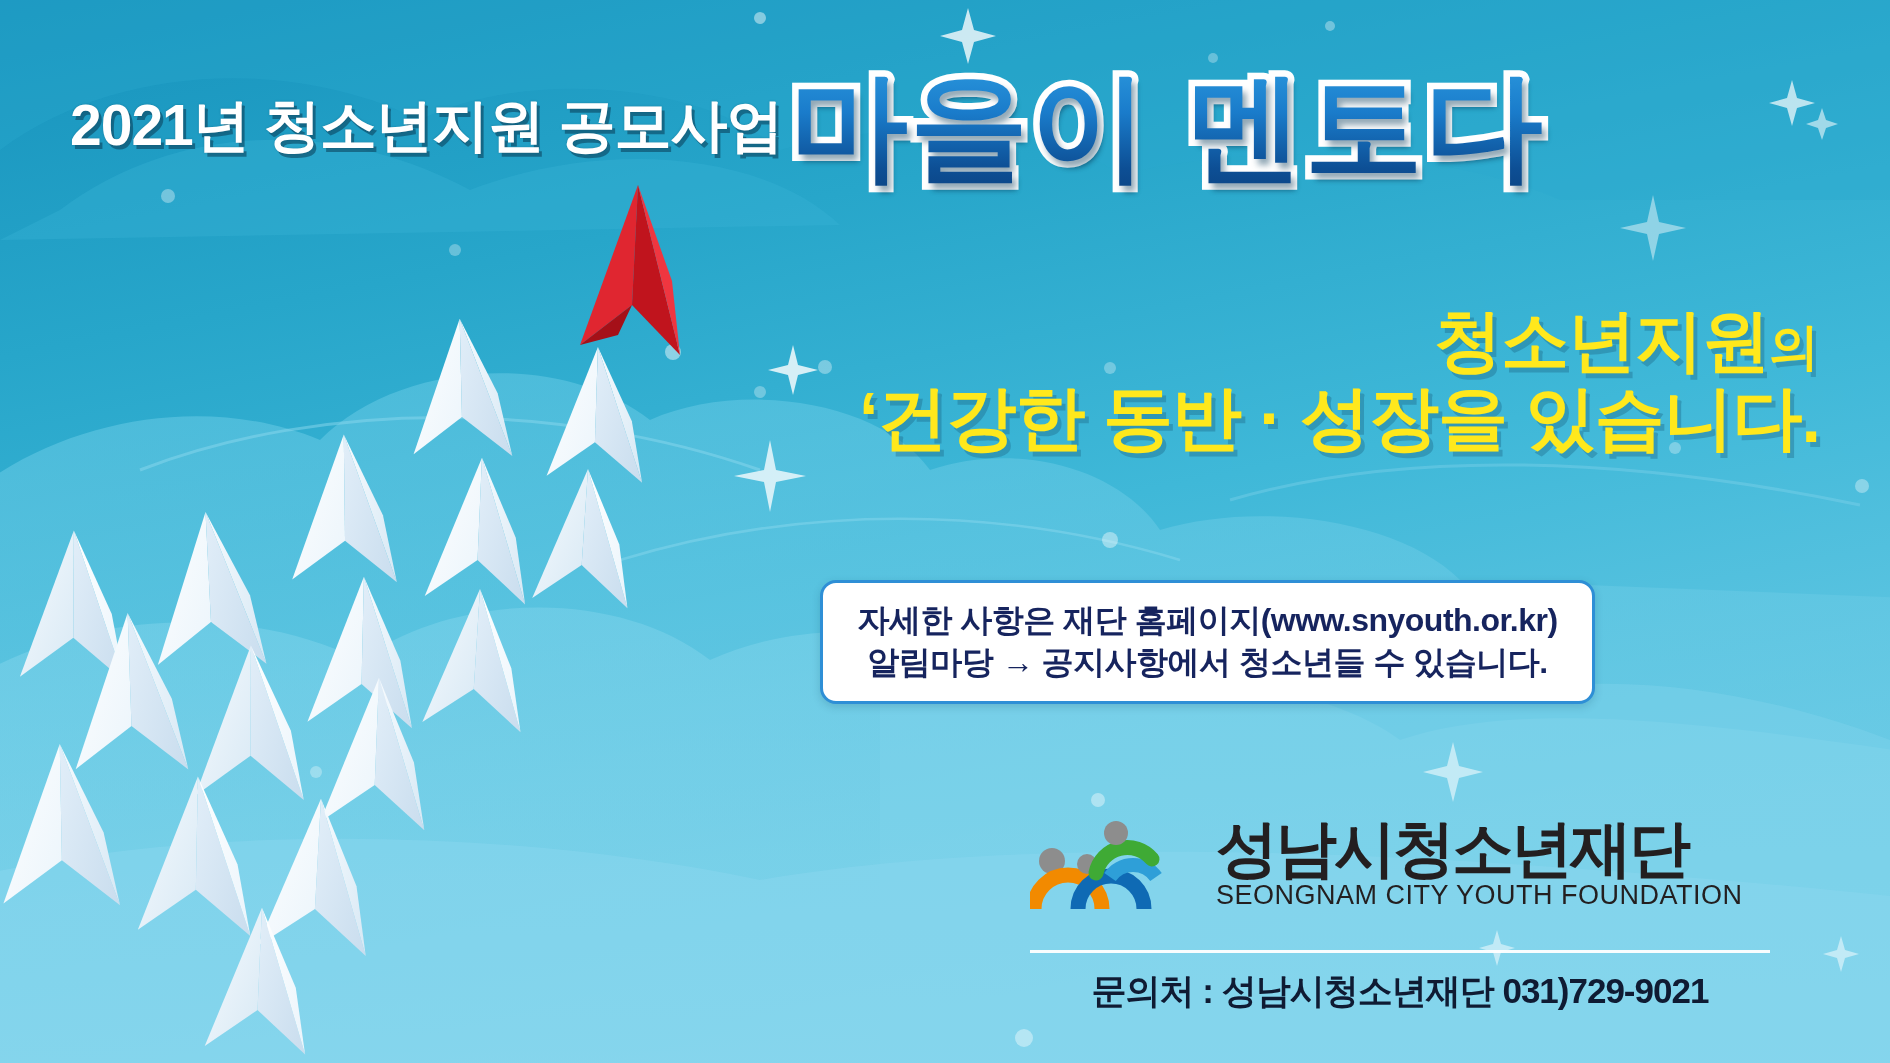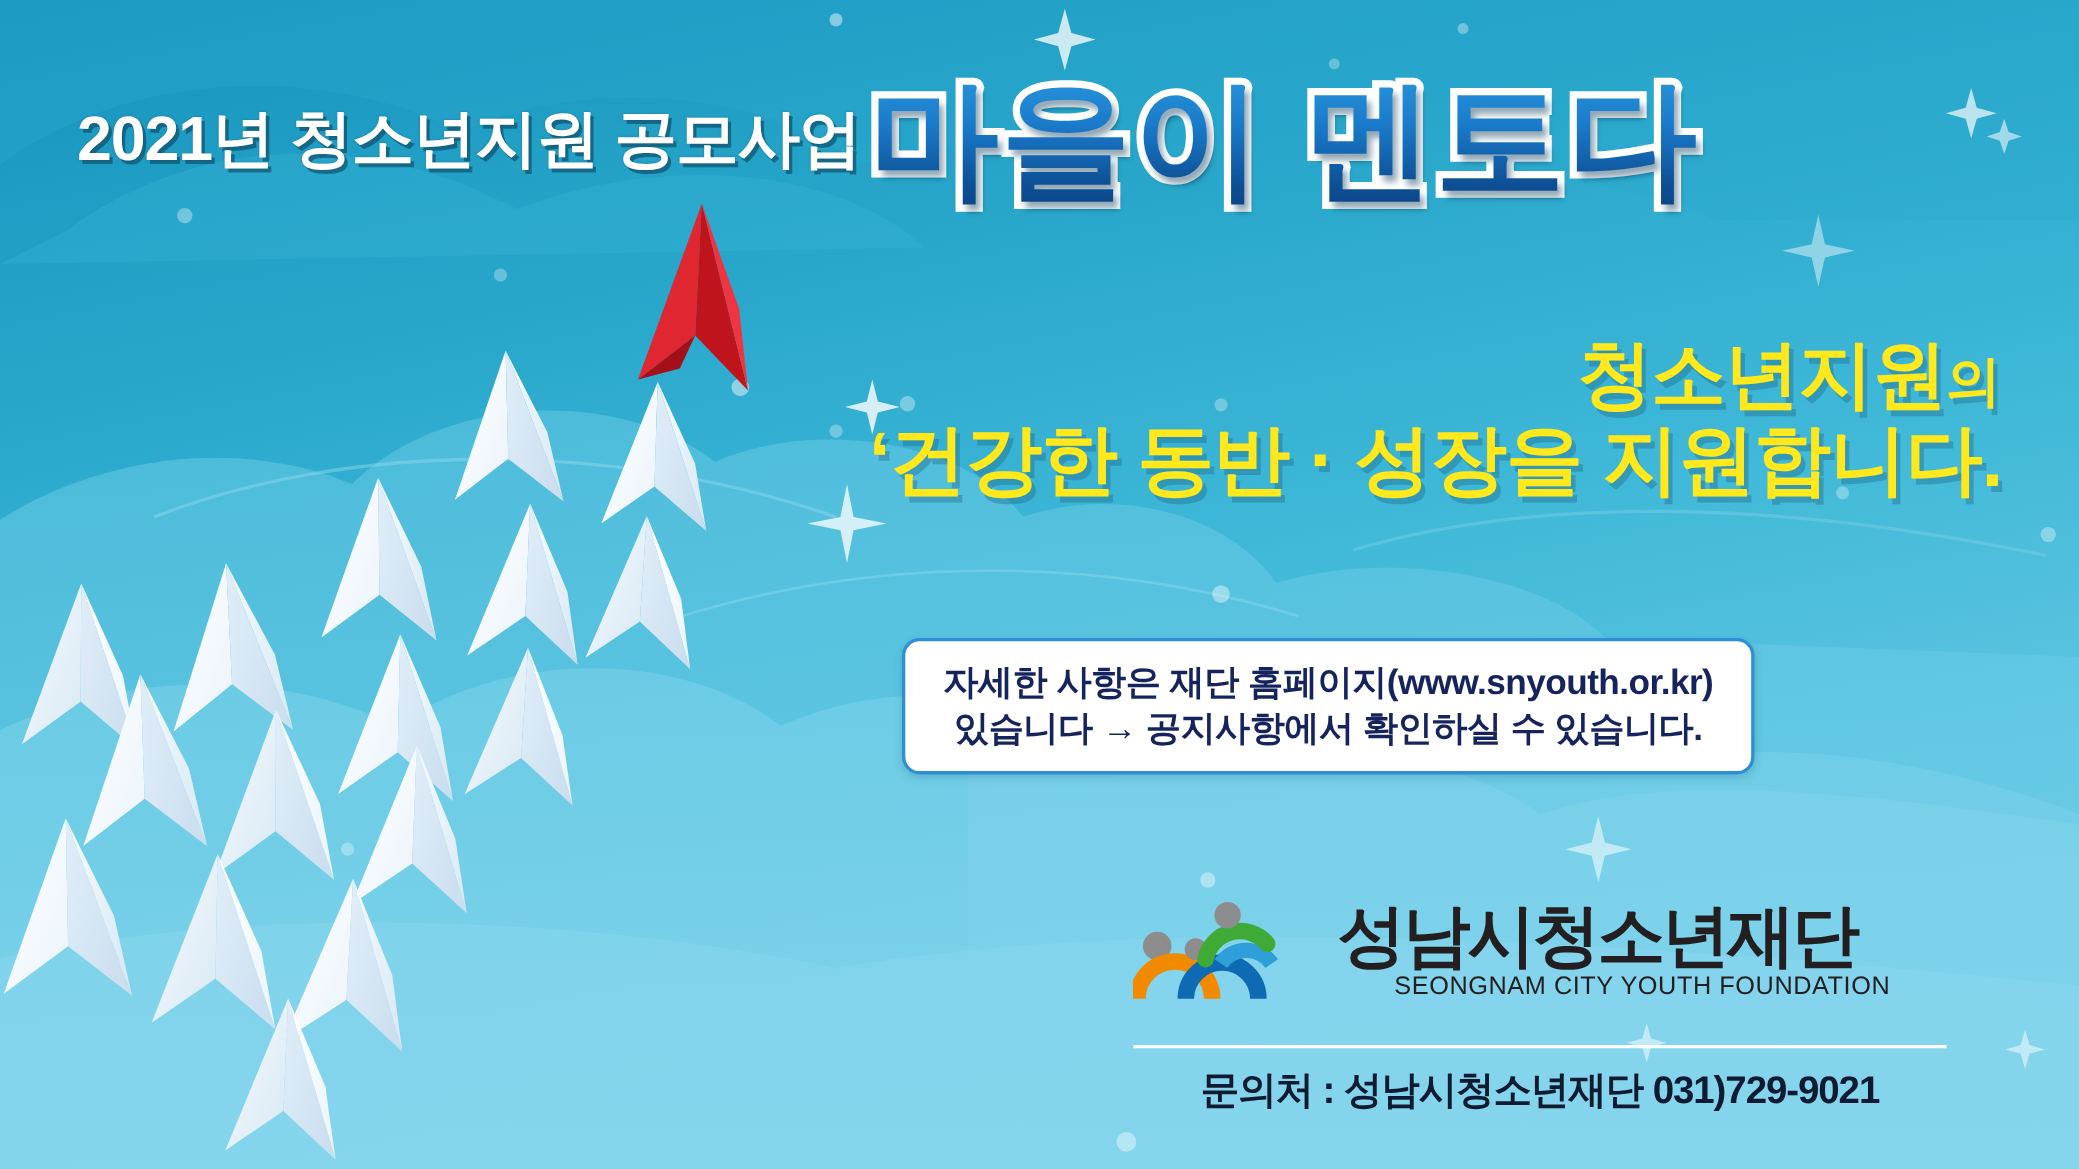--- a/index.html
+++ b/index.html
@@ -68,22 +68,22 @@
   
   #logo-block{position:absolute;left:1030px;top:818px;width:740px;}
   #logo-row{display:flex;align-items:flex-end;gap:36px;}
   #logo-mark{width:150px;height:92px;flex:0 0 auto;}
   #logo-text{flex:1 1 auto;}
   #logo-ko{
     font-size:62px;font-weight:bold;color:#231f20;letter-spacing:-3px;
     line-height:1;white-space:nowrap;
   }
   #logo-en{
-    font-size:23px;color:#231f20;letter-spacing:.5px;
-    text-align:center;white-space:nowrap;margin-top:0;
+    font-size:27px;color:#231f20;letter-spacing:.5px;
+    text-align:left;white-space:nowrap;margin-top:0;
   }
   #divider{
     position:absolute;left:1030px;top:950px;width:740px;height:3px;
     background:#ffffff;opacity:.95;
   }
   #contact{
     position:absolute;left:1030px;top:968px;width:740px;
     text-align:center;
     font-size:35px;font-weight:bold;color:#0f1b33;letter-spacing:-1px;
     white-space:nowrap;
@@ -301,25 +301,25 @@
   </svg>
 
   <div id="header-title">2021년 청소년지원 공모사업</div>
 
   <div id="main-title-outline">마을이 멘토다</div>
   <div id="main-title">마을이 멘토다</div>
 
   <div id="tagline1" class="tag">
     <span>청소년지원</span><span class="small">의</span>
   </div>
-  <div id="tagline2" class="tag">‘건강한 동반 · 성장을 지원합니다.</div>
+  <div id="tagline2" class="tag">‘건강한 동반 · 성장을 있습니다.</div>
 
   <div id="info-box">
     <div class="line">자세한 사항은 재단 홈페이지(www.snyouth.or.kr)</div>
-    <div class="line">있습니다 → 공지사항에서 확인하실 수 있습니다.</div>
+    <div class="line">알림마당 → 공지사항에서 청소년들 수 있습니다.</div>
   </div>
 
   <div id="logo-block">
     <div id="logo-row">
       <svg id="logo-mark" viewBox="0 0 150 92">
 
         <circle cx="22" cy="42" r="13" fill="#8d8d8d"></circle>
 
         <path d="M4,90 A34,34 0 0 1 72,90" fill="none" stroke="#f28a00" stroke-width="15"></path>
 

